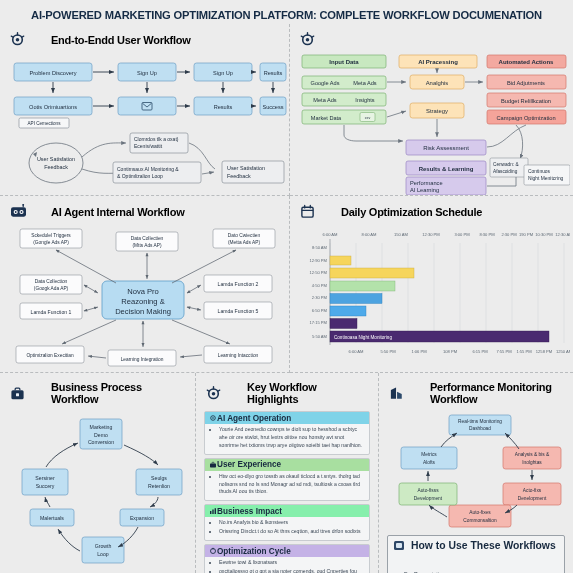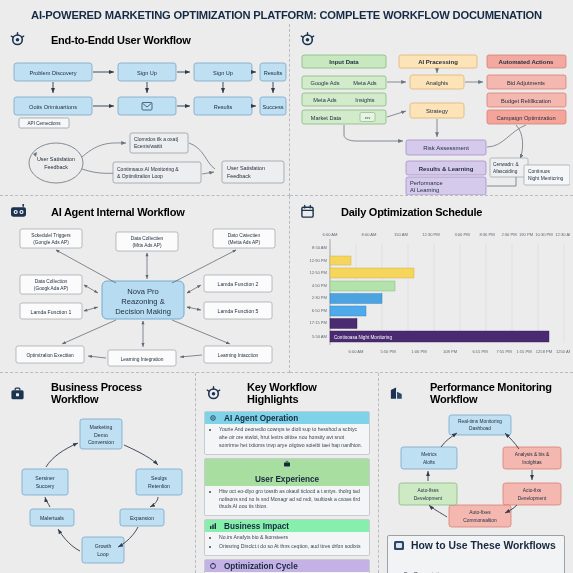--- a/index.html
+++ b/index.html
@@ -45,26 +45,26 @@
 
   
   .chartwrap{position:relative;}
   .axlabel{font-size:4.1px;fill:#5f6a75;font-family:"Liberation Sans",sans-serif;}
   .gridline{stroke:#d3d6d9;stroke-width:.5;}
   .axisline{stroke:#8d949b;stroke-width:.7;}
   .barlabel{font-size:4.6px;fill:#ffffff;font-family:"Liberation Sans",sans-serif;}
 
   
   .hl{border:1px solid #c8ccd0;background:#f4f5f6;border-radius:2px;margin-bottom:3px;}
-  .hl .hd{display:flex;align-items:center;gap:7px;padding:1.5px 4px;font-size:8.2px;font-weight:bold;color:#17293f;}
+  .hl .hd{display:flex;align-items:center;gap:0;padding:1.5px 4px;font-size:8.2px;font-weight:bold;color:#17293f;}
   .hl .bd{padding:2px 5px 3px 5px;}
   .hl ul{margin:0;padding-left:9px;}
   .hl li{font-size:5.1px;line-height:1.55;color:#3a4654;margin-bottom:1px;}
   .c-blue{background:#7fd3e8;}
-  .c-green{background:#a8dfa0;flex-direction:column;}
+  .c-green{background:#a8dfa0;}
   .c-green2{background:#86efac;}
   .c-purple{background:#c4b2e6;}
 
   
   .howto{border:1px solid #9aa1a8;background:#f2f3f4;border-radius:2px;padding:4px 6px 5px 6px;margin-top:6px;}
   .howto .ht{display:flex;align-items:center;gap:7px;font-size:10.4px;font-weight:bold;color:#17293f;margin-bottom:19px;}
   .howto ul{margin:0;padding-left:10px;}
   .howto li{font-size:5.6px;line-height:1.62;color:#36424f;}
   .sqico{width:10px;height:9px;background:#2e4767;border-radius:1.5px;position:relative;flex:0 0 10px;}
   .sqico:after{content:"";position:absolute;left:2.2px;top:2.2px;width:5.6px;height:4.6px;background:#d9e6f2;border-radius:1px;}

